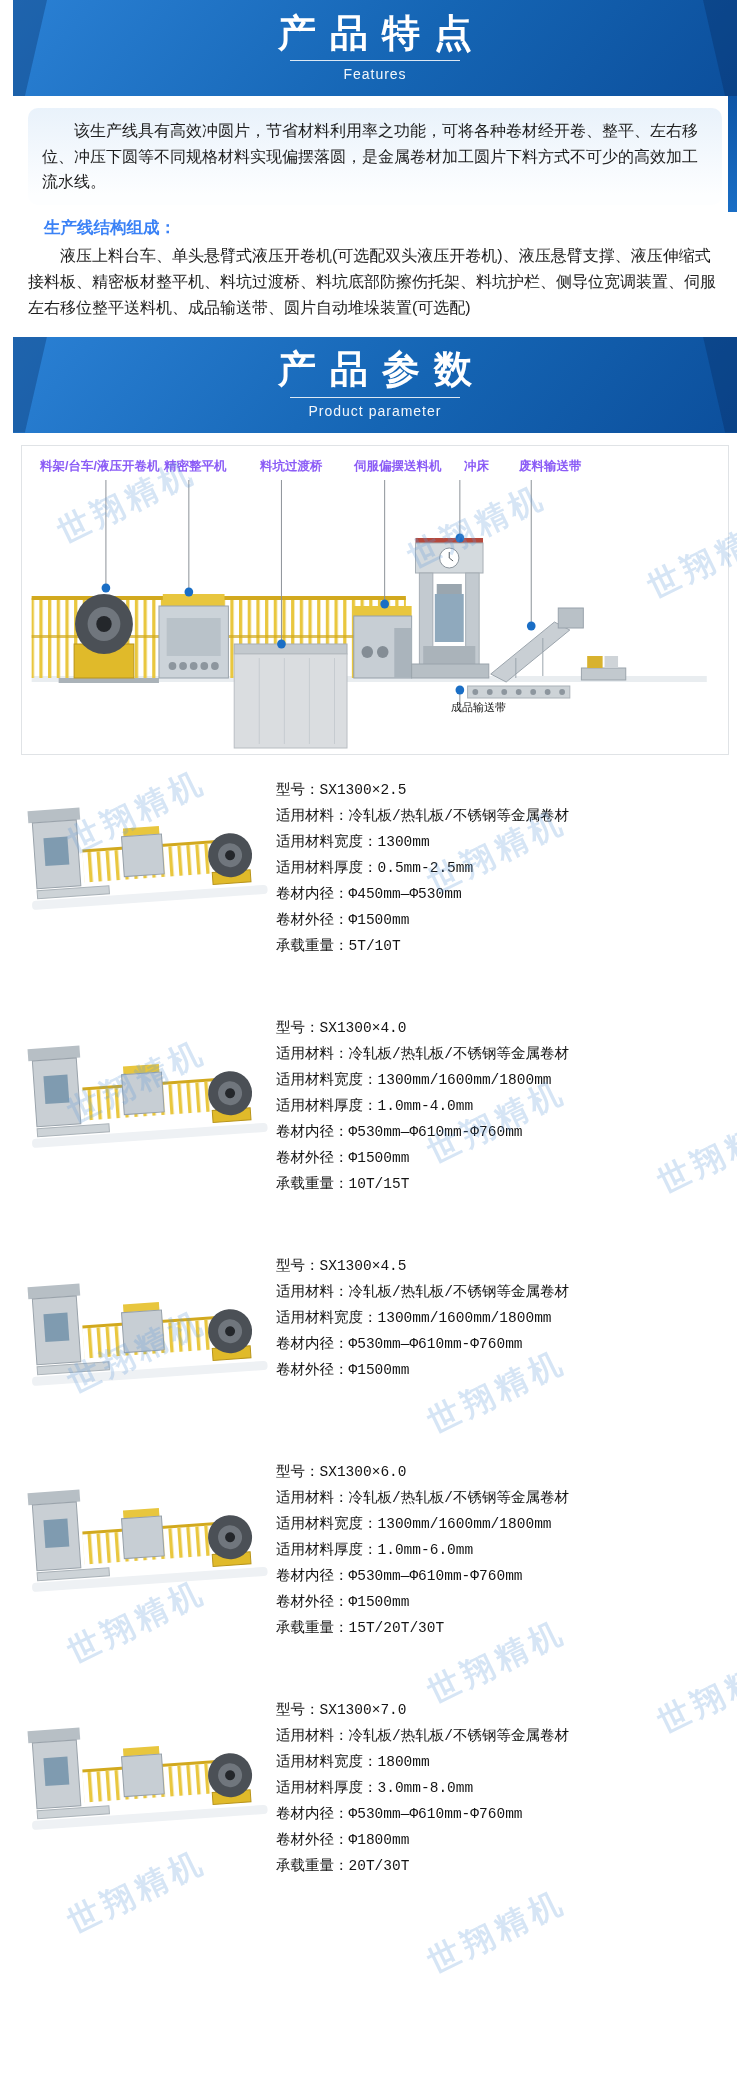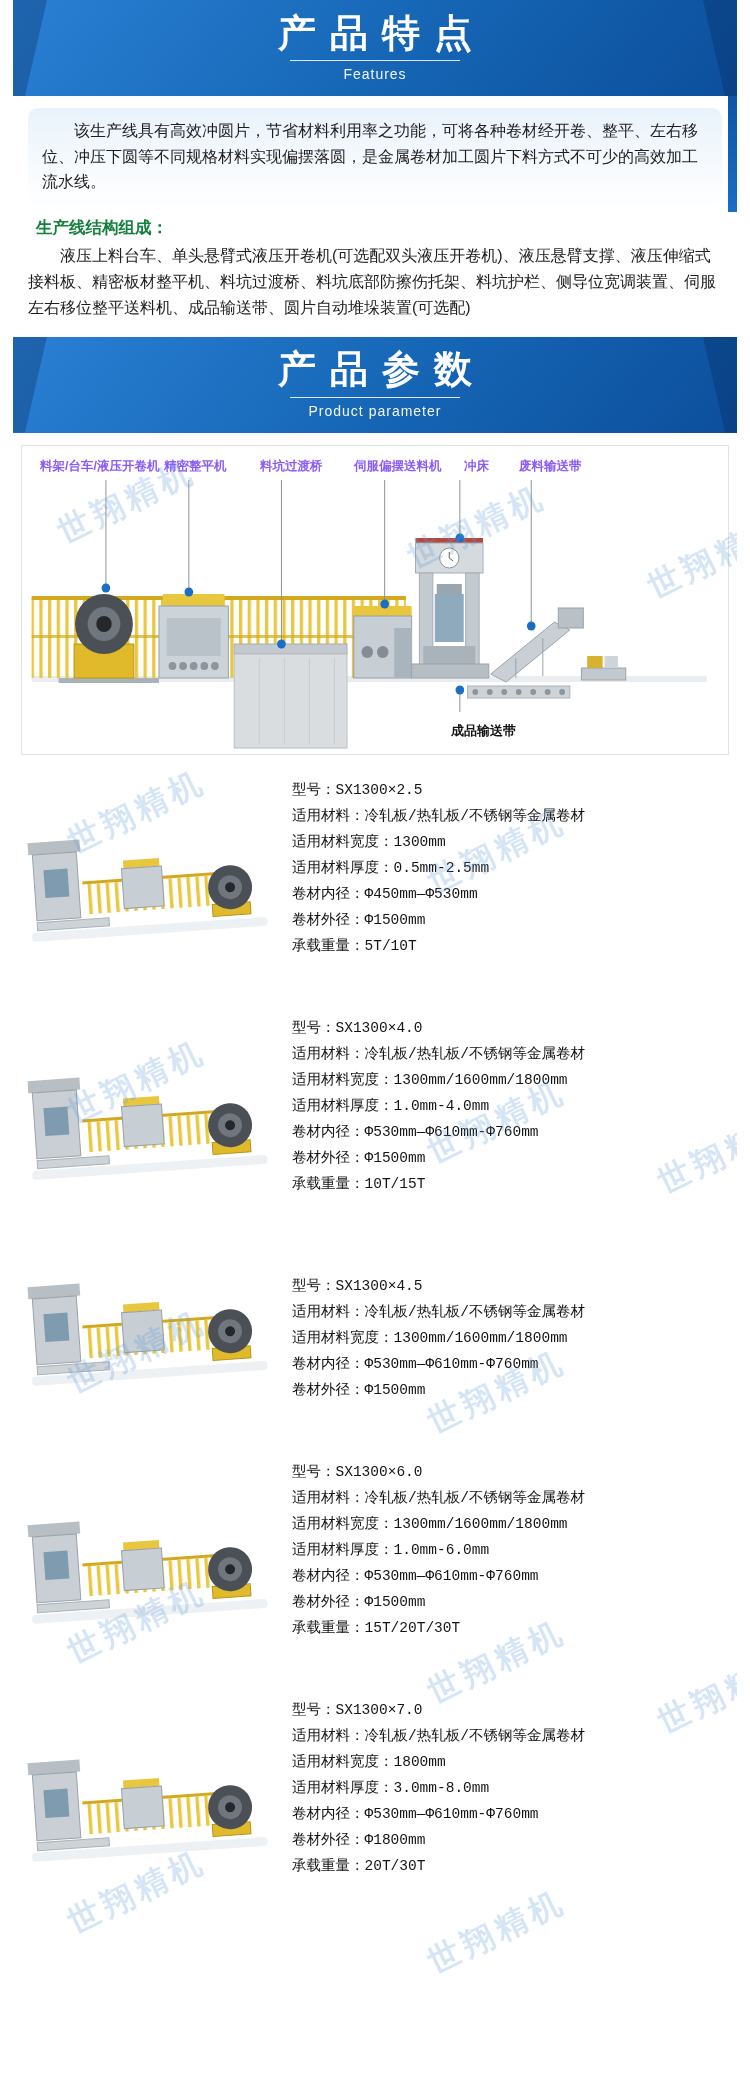--- a/index.html
+++ b/index.html
@@ -15,33 +15,33 @@
   .banner::after{right:0;clip-path:polygon(0 0,100% 0,100% 100%,65% 100%)}
   .banner-title{font-size:38px;font-weight:bold;letter-spacing:14px;text-indent:14px;line-height:1.05}
   .banner-line{width:170px;height:1px;background:rgba(255,255,255,.85);margin:7px 0 5px}
   .banner-sub{font-size:14px;letter-spacing:1px;opacity:.95}
   .ribbon-tail{position:absolute;right:0;top:96px;width:9px;height:116px;background:linear-gradient(180deg,#0d55a6,#1a6ec5);z-index:1}
 
   
   .features{position:relative;padding:12px 15px 16px;z-index:2}
   .intro{background:linear-gradient(180deg,#e9f2fb 0%,#fdfeff 90%);border-radius:10px;padding:10px 14px;
          font-size:16px;line-height:1.6;text-indent:2em;color:#1d1d1d}
-  .struct-head{font-weight:bold;font-size:16.5px;margin:12px 8px 4px;color:#15803d}
+  .struct-head{font-weight:bold;font-size:16.5px;margin:12px 16px 4px;color:#3b82f6}
   .struct-body{font-size:16px;line-height:1.62;text-indent:2em;color:#1d1d1d}
 
   
   .diagram{position:relative;margin:12px 8px 22px;height:310px;border:1px solid #e0e3e6;background:#fff;z-index:2}
   .diagram svg.scene{position:absolute;inset:0;width:100%;height:100%}
   .dlabel{position:absolute;top:12px;font-size:12.5px;font-weight:600;color:#8b5cf6;white-space:nowrap;z-index:2}
   .dl1{left:18px}.dl2{left:142px}.dl3{left:238px}.dl4{left:332px}.dl5{left:442px}.dl6{left:497px}
-  .dlabel-bottom{position:absolute;left:429px;top:276px;font-size:13px;font-weight:700;color:#111;white-space:nowrap;z-index:2}
+  .dlabel-bottom{position:absolute;left:429px;top:254px;font-size:11px;font-weight:400;color:#111;white-space:nowrap;z-index:2}
 
   
   .models{position:relative;z-index:2;padding:0 12px}
-  .model-block{display:flex;align-items:flex-end;gap:22px;margin-bottom:56px}
+  .model-block{display:flex;align-items:flex-start;gap:6px;margin-bottom:56px}
   .model-image{flex:0 0 245px}
   .mini{width:245px;height:150px;display:block}
   .spec-rows{flex:1;font-family:"Liberation Mono","DejaVu Sans Mono",monospace;font-size:14.5px;line-height:26px;color:#141414}
   .spec-row{white-space:nowrap}
   .spec-label{color:#141414}
   .spec-value{color:#141414}
 
   
   #wm{position:absolute;inset:0;pointer-events:none;z-index:3}
   .wm{position:absolute;font-size:32px;font-weight:bold;letter-spacing:5px;color:rgba(97,155,215,.26);

